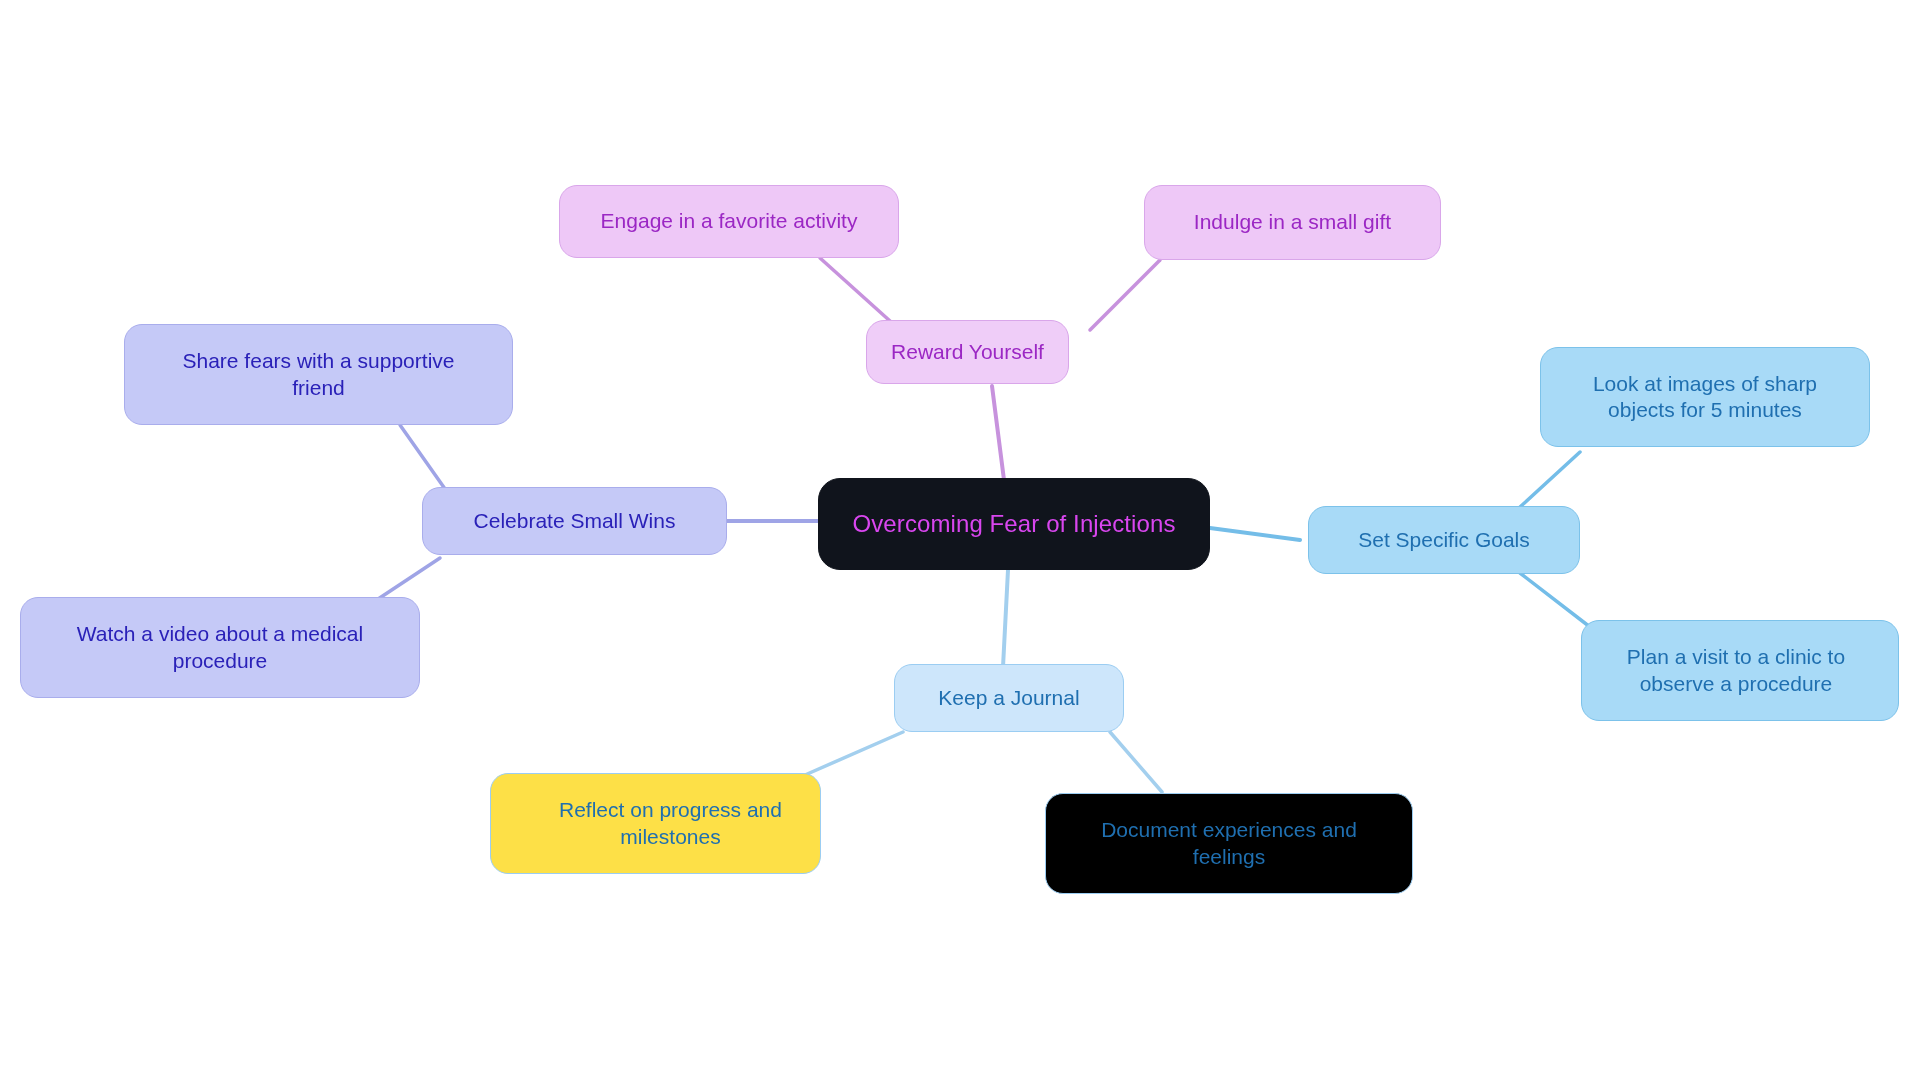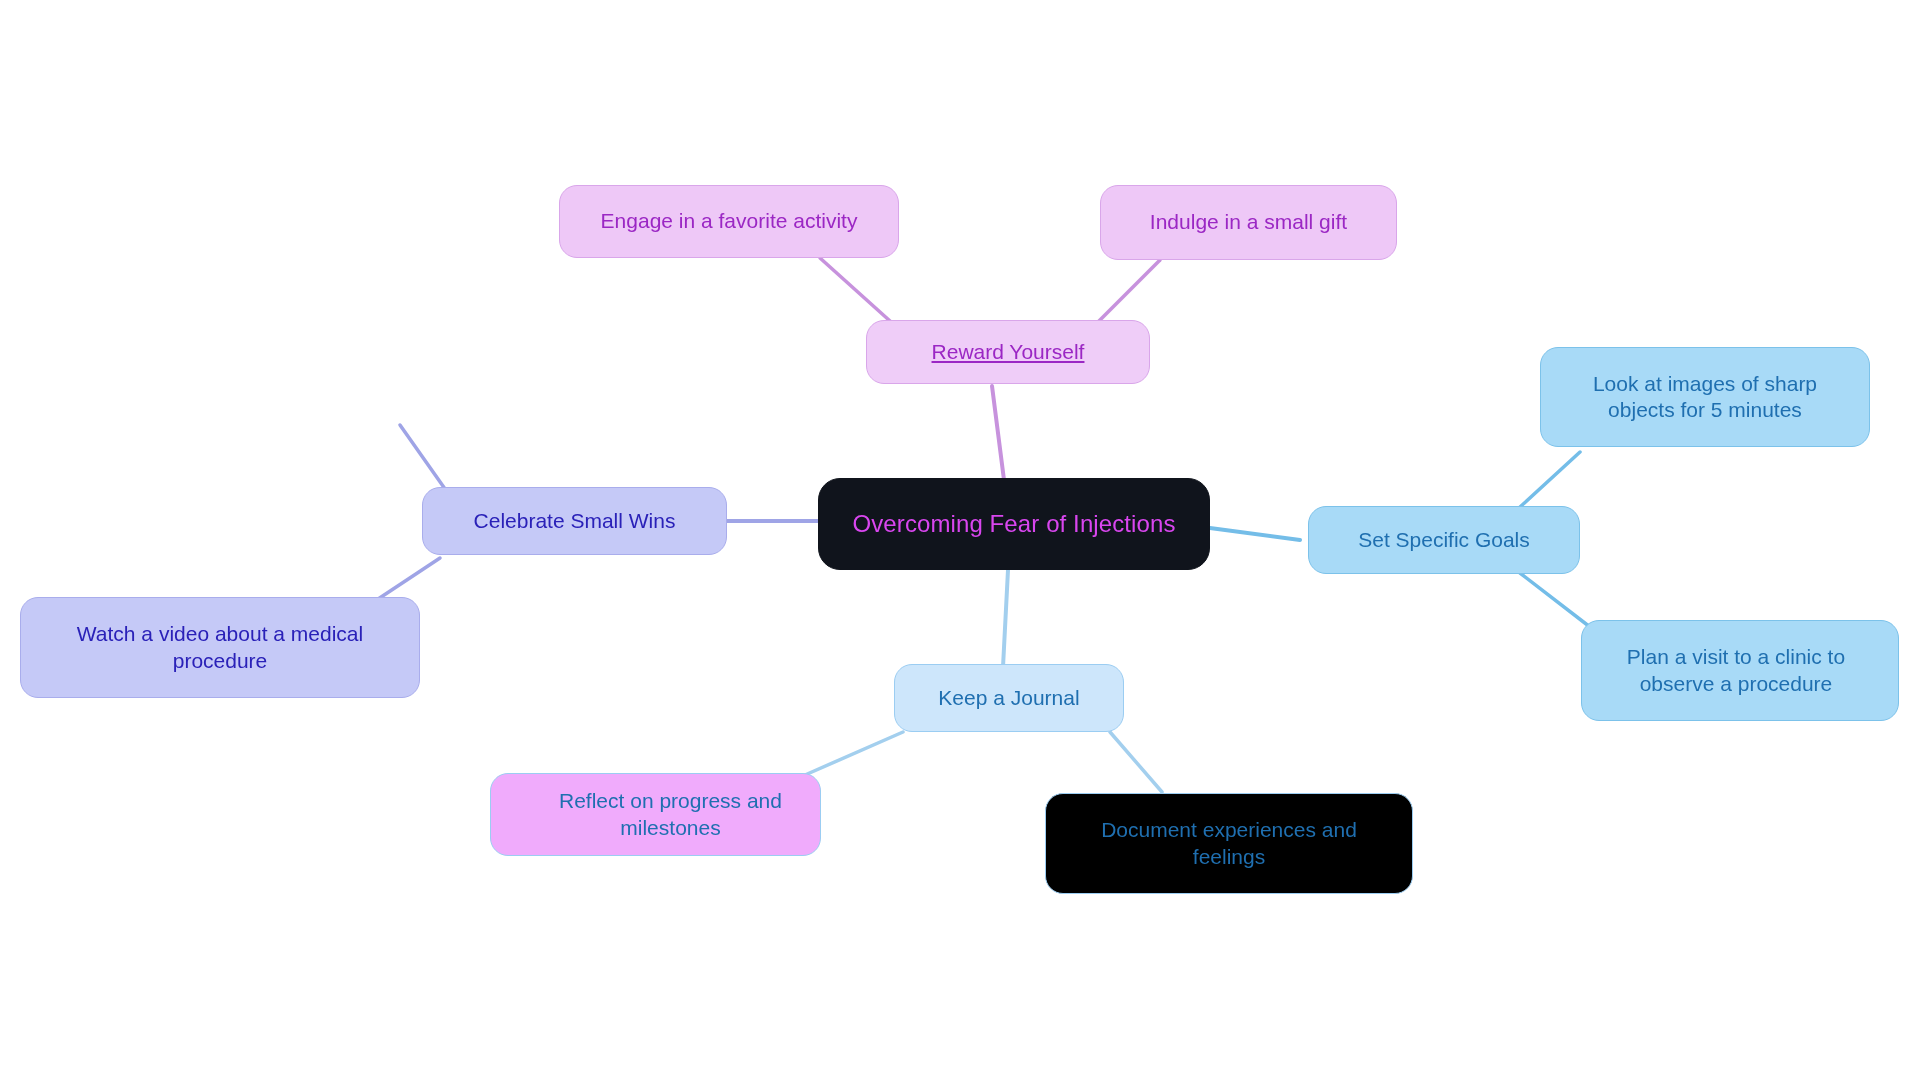--- a/index.html
+++ b/index.html
@@ -96,53 +96,56 @@
 
     <path d="M 903 732 L 805 775" stroke="#a3cfee" stroke-width="3.5" fill="none" stroke-linecap="round"></path>
     <path d="M 1110 732 L 1162 792" stroke="#a3cfee" stroke-width="3.5" fill="none" stroke-linecap="round"></path>
   </svg>
 
   <div id="nodes">
 
     <div class="node root" style="left:818px; top:478px; width:392px; height:92px;
                 background:#10141c; color:#d946ef; border-color:#10141c;">Overcoming Fear of Injections</div>
 
-    <div class="node branch" style="left:866px; top:320px; width:284px; height:64px;
-                background:#efcdf8; color:#9b27c4; border-color:#d9a6ea;text-decoration:underline;">Reward Yourself</div>
+    <div class="node branch" style="left:866px; top:320px; width:203px; height:64px;
+                background:#efcdf8; color:#9b27c4; border-color:#d9a6ea;">Reward Yourself</div>
 
     <div class="node leaf" style="left:559px; top:185px; width:340px; height:73px;
                 background:#eec8f7; color:#9b27c4; border-color:#d9a6ea;">Engage in a favorite activity</div>
 
-    <div class="node leaf" style="left:1100px; top:185px; width:297px; height:75px;
+    <div class="node leaf" style="left:1144px; top:185px; width:297px; height:75px;
                 background:#eec8f7; color:#9b27c4; border-color:#d9a6ea;">Indulge in a small gift</div>
 
     <div class="node branch" style="left:422px; top:487px; width:305px; height:68px;
                 background:#c5c9f7; color:#2a21b8; border-color:#a9adec;">Celebrate Small Wins</div>
 
+    <div class="node leaf" style="left:124px; top:324px; width:389px; height:101px;
+                background:#c5c9f7; color:#2a21b8; border-color:#a9adec;">Share fears with a supportive
+friend</div>
 
     <div class="node leaf" style="left:20px; top:597px; width:400px; height:101px;
                 background:#c5c9f7; color:#2a21b8; border-color:#a9adec;">Watch a video about a medical
 procedure</div>
 
     <div class="node branch" style="left:1300px; top:506px; width:272px; height:68px;
                 background:#a8daf7; color:#1f6fb0; border-color:#7cc2ea;margin-left:8px;">Set Specific Goals</div>
 
     <div class="node leaf" style="left:1540px; top:347px; width:330px; height:100px;
                 background:#a8daf7; color:#1f6fb0; border-color:#7cc2ea;">Look at images of sharp
 objects for 5 minutes</div>
 
     <div class="node leaf" style="left:1581px; top:620px; width:318px; height:101px;
                 background:#a8daf7; color:#1f6fb0; border-color:#7cc2ea;padding-left:6px;">Plan a visit to a clinic to
 observe a procedure</div>
 
     <div class="node branch" style="left:894px; top:664px; width:230px; height:68px;
                 background:#cde6fb; color:#1f6fb0; border-color:#9bcdf2;">Keep a Journal</div>
 
-    <div class="node leaf" style="left:490px; top:773px; width:331px; height:83px;
-                background:#f0abfc; color:#1f6fb0; border-color:#9bcdf2;padding-left:44px;">Reflect on progress and
+    <div class="node leaf" style="left:490px; top:773px; width:331px; height:101px;
+                background:#fde047; color:#1f6fb0; border-color:#9bcdf2;padding-left:44px;">Reflect on progress and
 milestones</div>
 
     <div class="node leaf" style="left:1045px; top:793px; width:368px; height:101px;
                 background:#000000; color:#1f6fb0; border-color:#9bcdf2;">Document experiences and
 feelings</div>
 
   </div>
 </div>
 
 </body></html>

